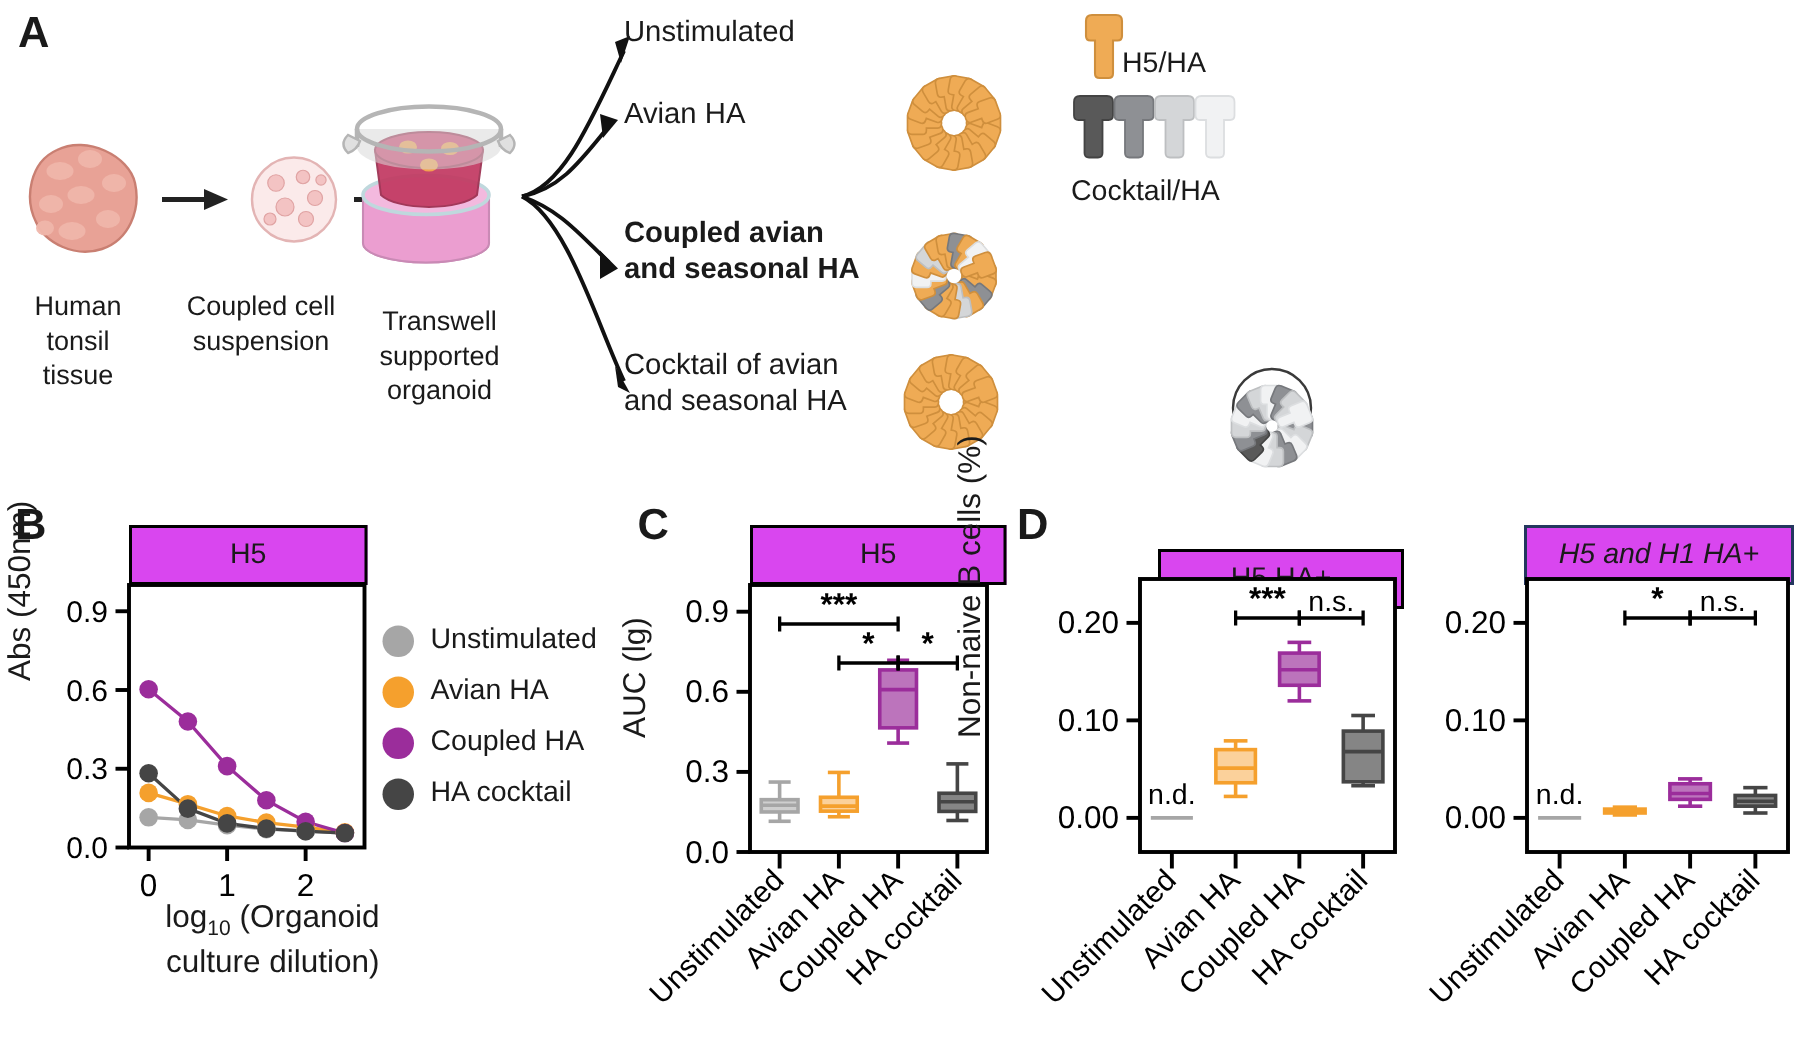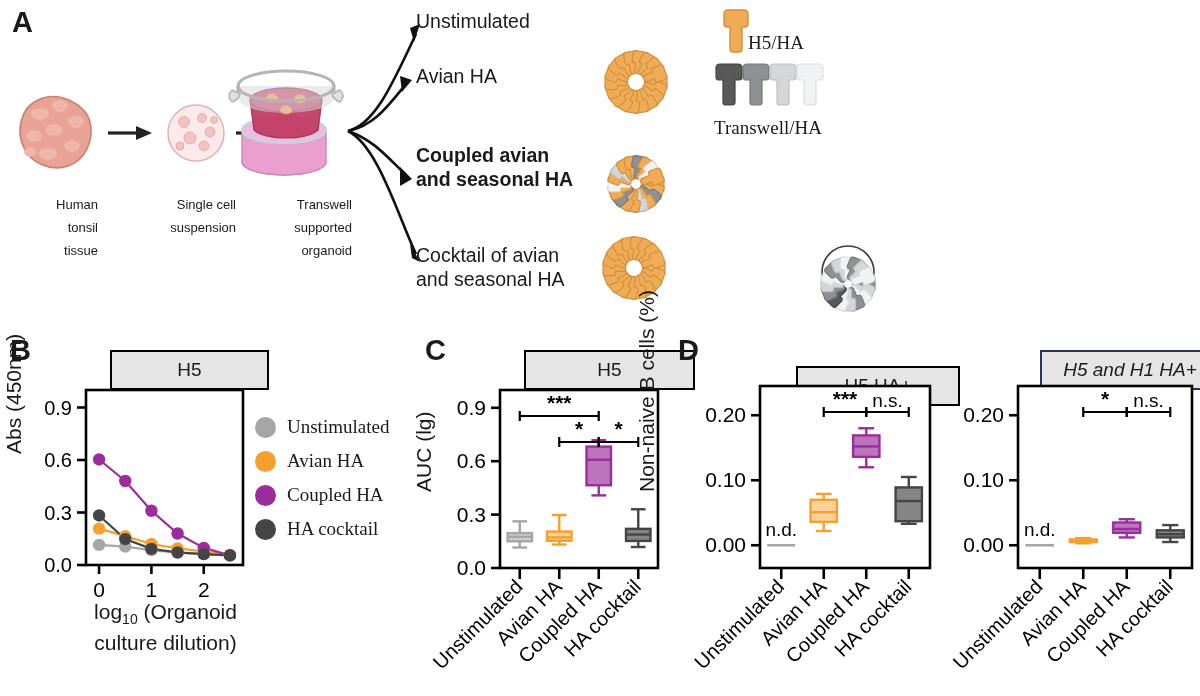--- a/index.html
+++ b/index.html
@@ -1,27 +1,27 @@
 <!DOCTYPE html>
 <html><head>
 <meta charset="utf-8">
 <style>
   html,body{margin:0;padding:0;background:#fff;}
   body{width:1200px;height:696px;position:relative;
        font-family:"Liberation Sans",sans-serif;color:#1a1a1a;overflow:hidden;}
   .abs{position:absolute;}
   .panel-letter{font-weight:bold;font-size:29px;line-height:1;}
-  .schem-label{font-size:13px;line-height:23px;text-align:right;}
+  .schem-label{font-size:18px;line-height:23px;text-align:center;}
   .branch-label{font-size:19.5px;line-height:24px;text-align:left;}
-  .legend-txt{font-size:19px;font-family:Liberation Serif, serif;}
-  .title-box{border:2.6px solid #000;background:#e5e5e5;display:flex;
-             align-items:center;justify-content:center;font-size:19px;margin-left:24px;}
+  .legend-txt{font-size:19px;}
+  .title-box{border:2.6px solid #000;background:#d946ef;display:flex;
+             align-items:center;justify-content:center;font-size:19px;}
   .title-box.navy{border-color:#24375f;}
   .axtitle{font-size:21px;}
-  .xticklabH{font-size:21px;text-align:center;}
+  .xticklabH{font-size:21px;text-align:right;}
   .legdot{border-radius:50%;}
   svg{display:block;overflow:visible;}
 </style>
 </head>
 <body>
 
 <div class="abs panel-letter" style="left:12px;top:8px;">A</div>
 
 <svg class="abs" style="left:10px;top:70px;" width="340" height="130">
 
@@ -75,44 +75,44 @@
   <path d="M10 14 L10 26 A48 15 0 0 0 106 26 L106 14 Z" fill="#d9d9d9" opacity="0.55"></path>
   <ellipse cx="58" cy="14" rx="48" ry="15" fill="none" stroke="#b5b5b5" stroke-width="3"></ellipse>
   <path d="M10 14 L10 26 M106 14 L106 26" stroke="#b5b5b5" stroke-width="3" fill="none"></path>
   <path d="M4 18 q-6 6 0 12 q6 -2 8 -8 Z" fill="#e0e0e0" stroke="#b5b5b5" stroke-width="1.6"></path>
   <path d="M112 18 q6 6 0 12 q-6 -2 -8 -8 Z" fill="#e0e0e0" stroke="#b5b5b5" stroke-width="1.6"></path>
 </svg>
 
 <div class="abs schem-label" style="left:6px;top:193px;width:92px;white-space:pre-line;">Human
 tonsil
 tissue</div>
-<div class="abs schem-label" style="left:112px;top:193px;width:124px;white-space:pre-line;">Single cell
+<div class="abs schem-label" style="left:112px;top:193px;width:124px;white-space:pre-line;">Coupled cell
 suspension</div>
-<div class="abs schem-label" style="left:234px;top:193px;width:118px;white-space:pre-line;">Transwell
+<div class="abs schem-label" style="left:234px;top:203px;width:118px;white-space:pre-line;">Transwell
 supported
 organoid</div>
 
 <svg class="abs" style="left:340px;top:0px;" width="110" height="290">
   <g fill="none" stroke="#111" stroke-width="2.6">
     <path d="M8 131 C36 124,54 80,76 34"></path>
     <path d="M8 131 C34 126,48 106,66 84"></path>
     <path d="M8 131 C34 140,48 158,66 175"></path>
     <path d="M8 131 C38 146,58 216,76 254"></path>
   </g>
   <polygon points="70,28 80,24 74,42" fill="#111"></polygon>
   <polygon points="60,76 72,80 62,92" fill="#111"></polygon>
   <polygon points="60,167 72,179 60,186" fill="#111"></polygon>
   <polygon points="70,244 80,262 72,258" fill="#111"></polygon>
 </svg>
 
 <div class="abs branch-label" style="left:416px;top:9px;width:180px;white-space:pre-line;">Unstimulated</div>
 <div class="abs branch-label" style="left:416px;top:64px;width:180px;white-space:pre-line;">Avian HA</div>
 <div class="abs branch-label" style="left:416px;top:143px;width:190px;white-space:pre-line;font-weight:bold;">Coupled avian
 and seasonal HA</div>
-<div class="abs branch-label" style="left:416px;top:243px;width:190px;white-space:pre-line;">Cocktail of avian
+<div class="abs branch-label" style="left:416px;top:231px;width:190px;white-space:pre-line;">Cocktail of avian
 and seasonal HA</div>
 
 <svg class="abs" style="left:578px;top:28px;" width="120" height="270">
   <g id="virion-avian" transform="translate(58,54)">
     <circle r="30" fill="#fff" stroke="#3a3a3a" stroke-width="1.6"></circle>
   </g>
   <g transform="translate(58,156)">
     <circle r="27" fill="#fff" stroke="#3a3a3a" stroke-width="1.6"></circle>
   </g>
   <g transform="translate(56,240)">
@@ -218,21 +218,21 @@
         <path d="M4 2 h18 q4 0 4 4 v9 q0 3 -3 3 h-4 v22 q0 3 -3 3 h-6 q-3 0 -3 -3 v-22 h-4 q-3 0 -3 -3 v-9 q0 -4 4 -4 Z" fill="#8e9094" stroke="#76787c" stroke-width="1.2"></path>
       </g>
     <g transform="translate(54,0)">
         <path d="M4 2 h18 q4 0 4 4 v9 q0 3 -3 3 h-4 v22 q0 3 -3 3 h-6 q-3 0 -3 -3 v-22 h-4 q-3 0 -3 -3 v-9 q0 -4 4 -4 Z" fill="#d4d6d8" stroke="#bdbfc1" stroke-width="1.2"></path>
       </g>
     <g transform="translate(81,0)">
         <path d="M4 2 h18 q4 0 4 4 v9 q0 3 -3 3 h-4 v22 q0 3 -3 3 h-6 q-3 0 -3 -3 v-22 h-4 q-3 0 -3 -3 v-9 q0 -4 4 -4 Z" fill="#f1f2f3" stroke="#dcdee0" stroke-width="1.2"></path>
       </g>
   </g>
 </svg>
-<div class="abs legend-txt" style="left:714px;top:117px;">Transwell/HA</div>
+<div class="abs legend-txt" style="left:714px;top:117px;">Cocktail/HA</div>
 
 <div class="abs panel-letter" style="left:10px;top:336px;">B</div>
 <div class="abs title-box" style="left:86px;top:350px;width:155px;height:36px;">H5</div>
 <div class="abs axtitle" style="left:2px;top:430px;width:24px;transform:rotate(-90deg);transform-origin:center center;white-space:nowrap;text-align:center;">Abs (450nm)</div>
 <svg class="abs" style="left:0px;top:330px;" width="270" height="330" id="panelB-svg">
     <rect x="86" y="60" width="157" height="175" fill="#fff" stroke="#000" stroke-width="2.6"></rect>
     <line x1="77" y1="235" x2="86" y2="235" stroke="#000" stroke-width="2.6"></line>
     <text x="72" y="242" text-anchor="end" font-size="20" font-family="&quot;Liberation Sans&quot;,sans-serif">0.0</text>
     <line x1="77" y1="182.5" x2="86" y2="182.5" stroke="#000" stroke-width="2.6"></line>
     <text x="72" y="189.5" text-anchor="end" font-size="20" font-family="&quot;Liberation Sans&quot;,sans-serif">0.3</text>

